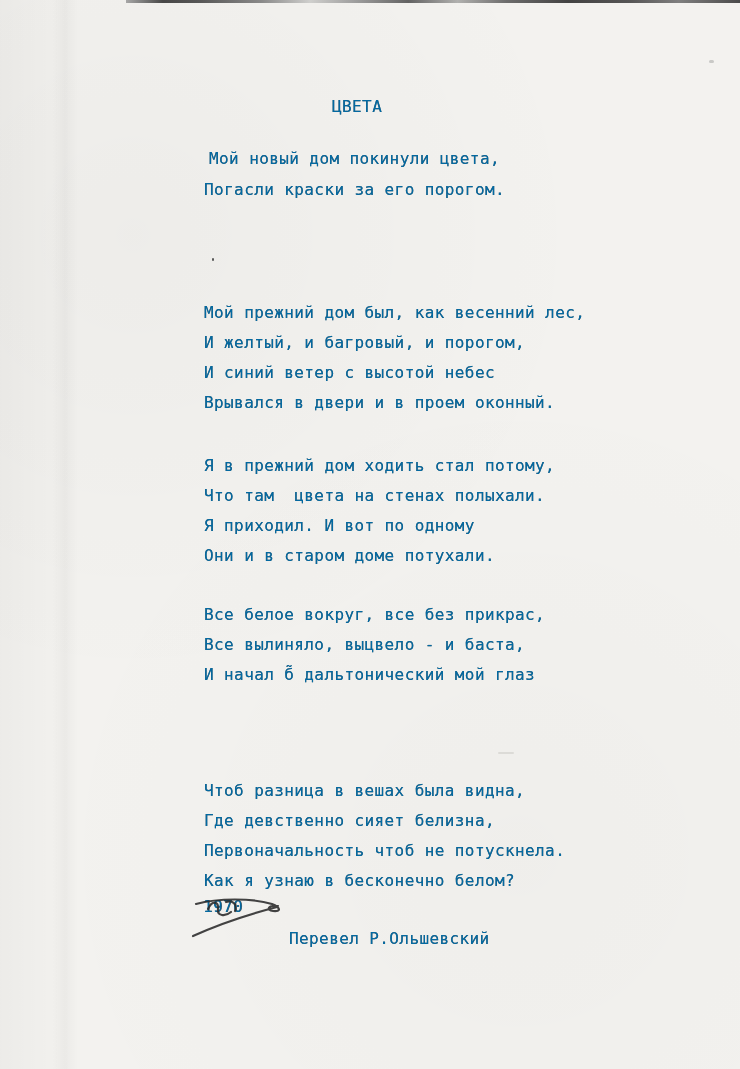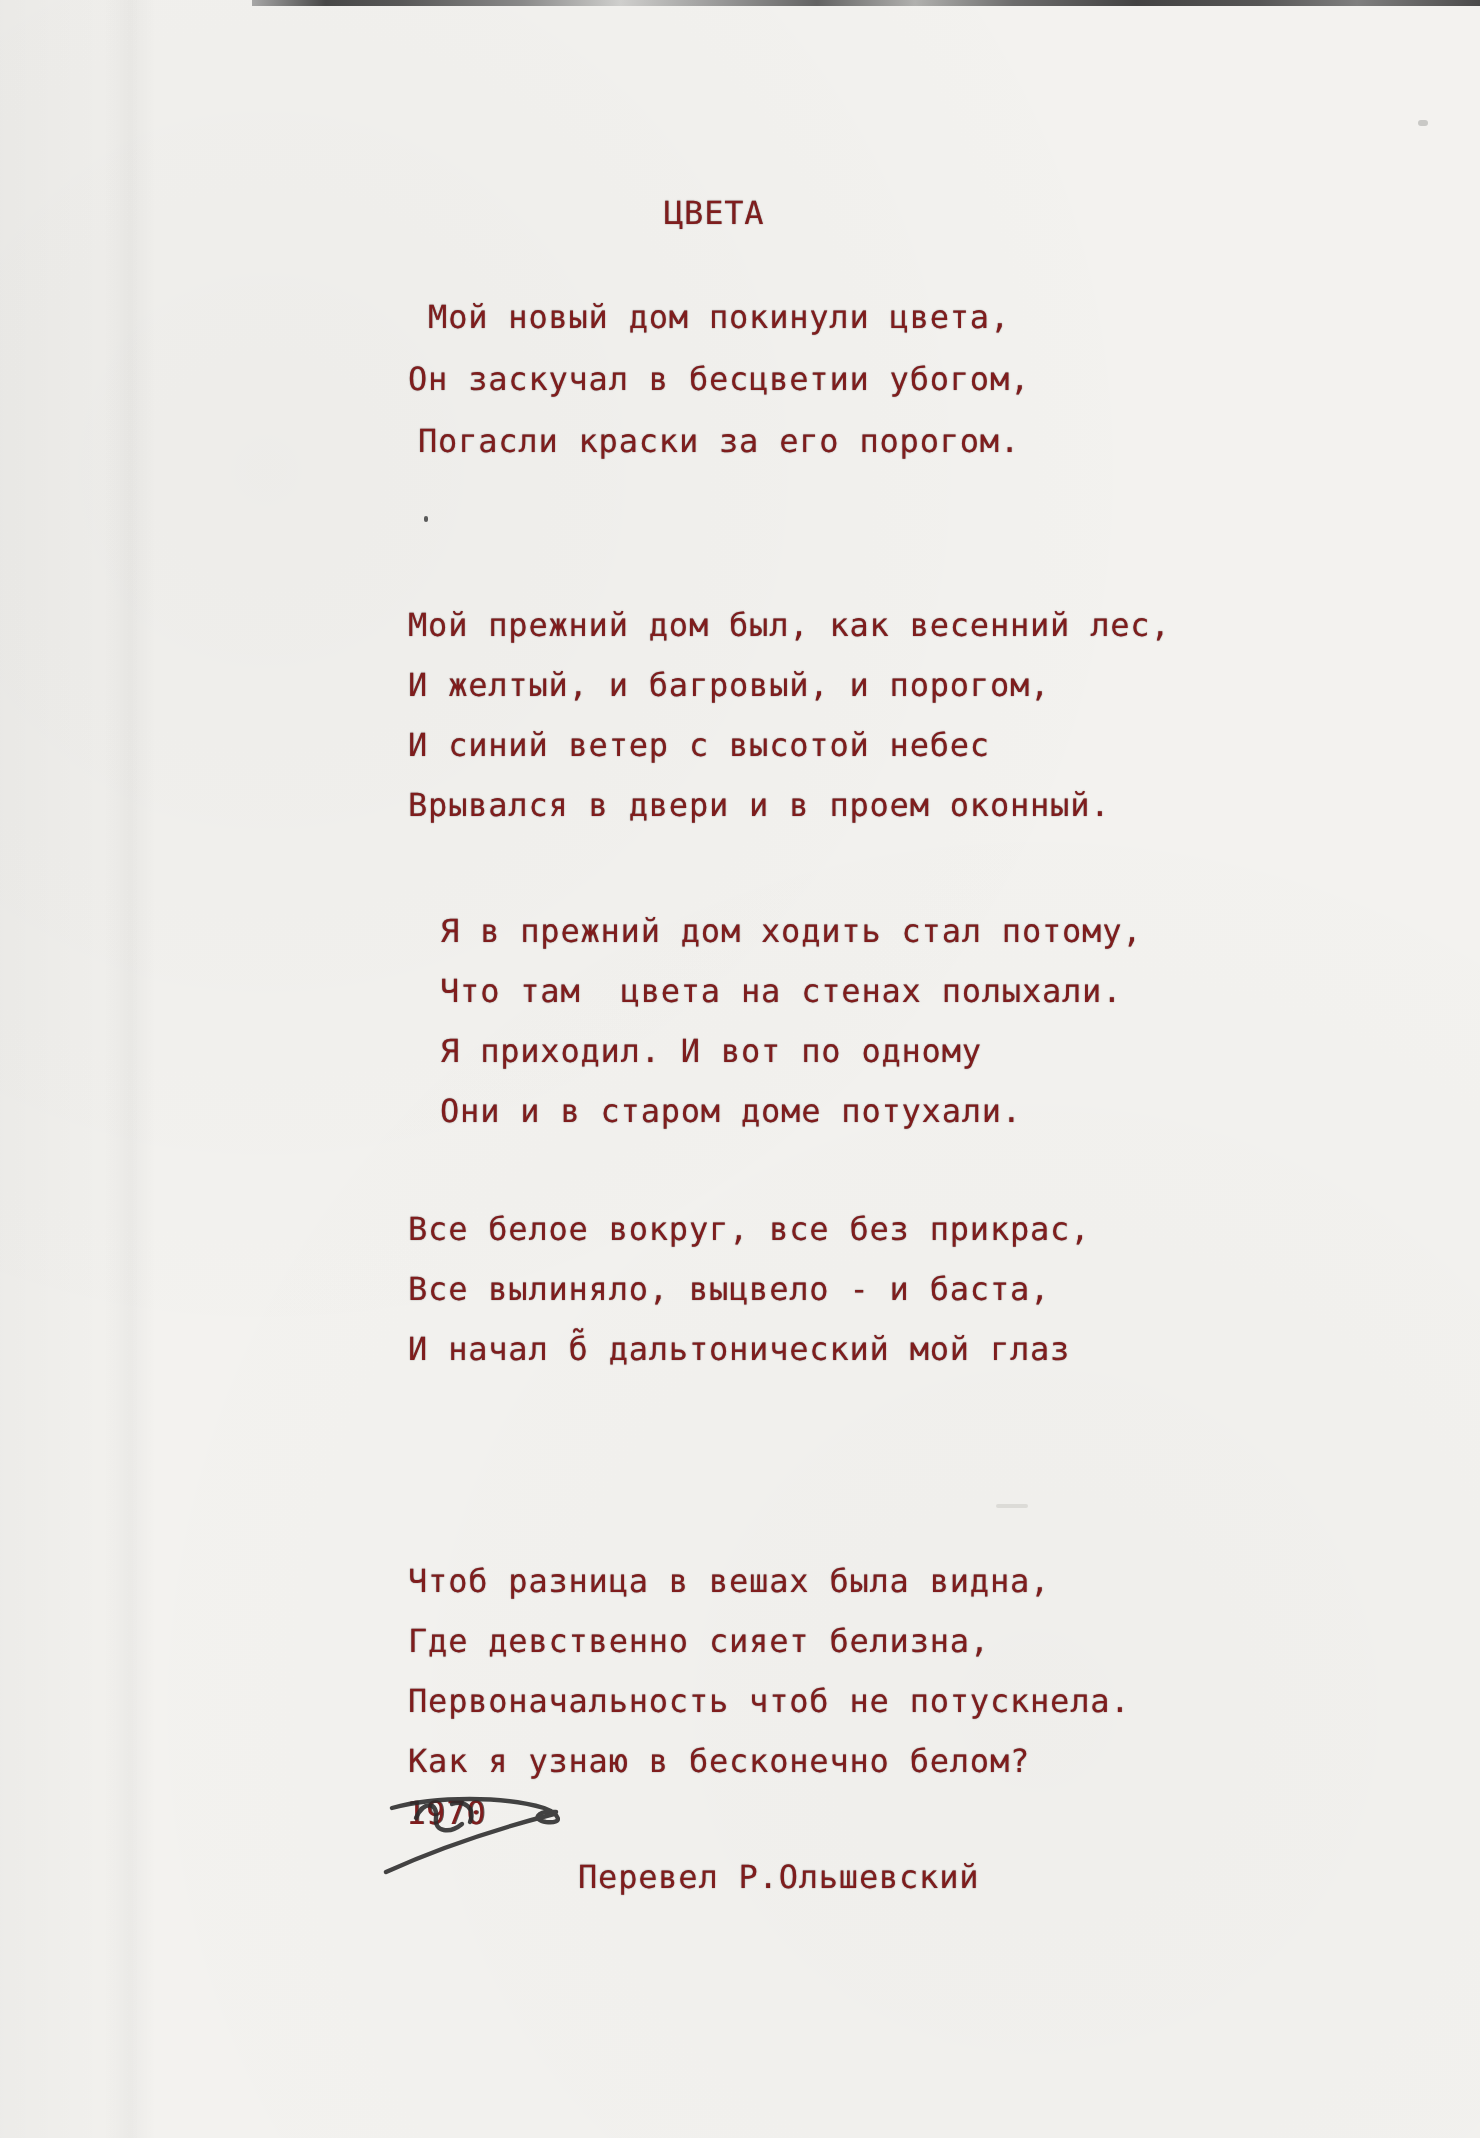--- a/index.html
+++ b/index.html
@@ -19,51 +19,50 @@
   }
   .scan-edge{
     position:absolute;top:0;left:126px;width:614px;height:3px;
     background:linear-gradient(90deg,
       #9a9a9a 0%, #2a2a2a 6%, #3c3c3c 12%, #777 22%, #c9c9c7 30%,
       #8a8a8a 38%, #4a4a4a 46%, #a5a5a3 54%, #555 62%, #242424 72%,
       #3a3a3a 82%, #6b6b6b 90%, #2d2d2d 100%);
     opacity:.85;
   }
   .ink{
-    color:#7f1d1d;
+    color:#0369a1;
     font-size:16px;
     letter-spacing:.4px;
     text-shadow:0 0 .6px rgba(55,55,55,.75);
     white-space:pre;
   }
   .title{position:absolute;top:97px;left:332px;}
   .stanza{position:absolute;left:204px;line-height:30px;}
   .s1{top:143px;line-height:31px;text-align:center;}
   .s2{top:298px;}
-  .s3{top:451px;margin-left:16px;}
+  .s3{top:451px;}
   .s4{top:600px;}
   .s5{top:776px;}
   .year{position:absolute;top:897px;left:203px;text-shadow:.5px 0 0 rgba(55,55,55,.8);}
   .credit{position:absolute;top:929px;left:289px;text-align:right;}
   .strike-svg{position:absolute;top:878px;left:160px;width:180px;height:80px;}
   .dot-artifact{position:absolute;top:258px;left:212px;width:2px;height:3px;background:#5a5a5a;border-radius:1px;}
   .speck{position:absolute;top:60px;left:709px;width:5px;height:3px;background:#c9c9c6;border-radius:2px;}
   .faint-mark{position:absolute;top:752px;left:498px;width:16px;height:2px;background:#dcdbd7;border-radius:1px;}
 </style>
 </head>
 <body>
 
 <div class="streak"></div>
 <div class="scan-edge"></div>
 
 <div class="ink title">ЦВЕТА</div>
 
 <div class="stanza s1">
   <div class="ink">Мой новый дом покинули цвета,</div>
-  <div class="ink">Он заскучал в бесцветии убогом,</div>
   <div class="ink">Погасли краски за его порогом.</div>
 </div>
 
 <div class="stanza s2">
   <div class="ink">Мой прежний дом был, как весенний лес,</div>
   <div class="ink">И желтый, и багровый, и порогом,</div>
   <div class="ink">И синий ветер с высотой небес</div>
   <div class="ink">Врывался в двери и в проем оконный.</div>
 </div>
 

